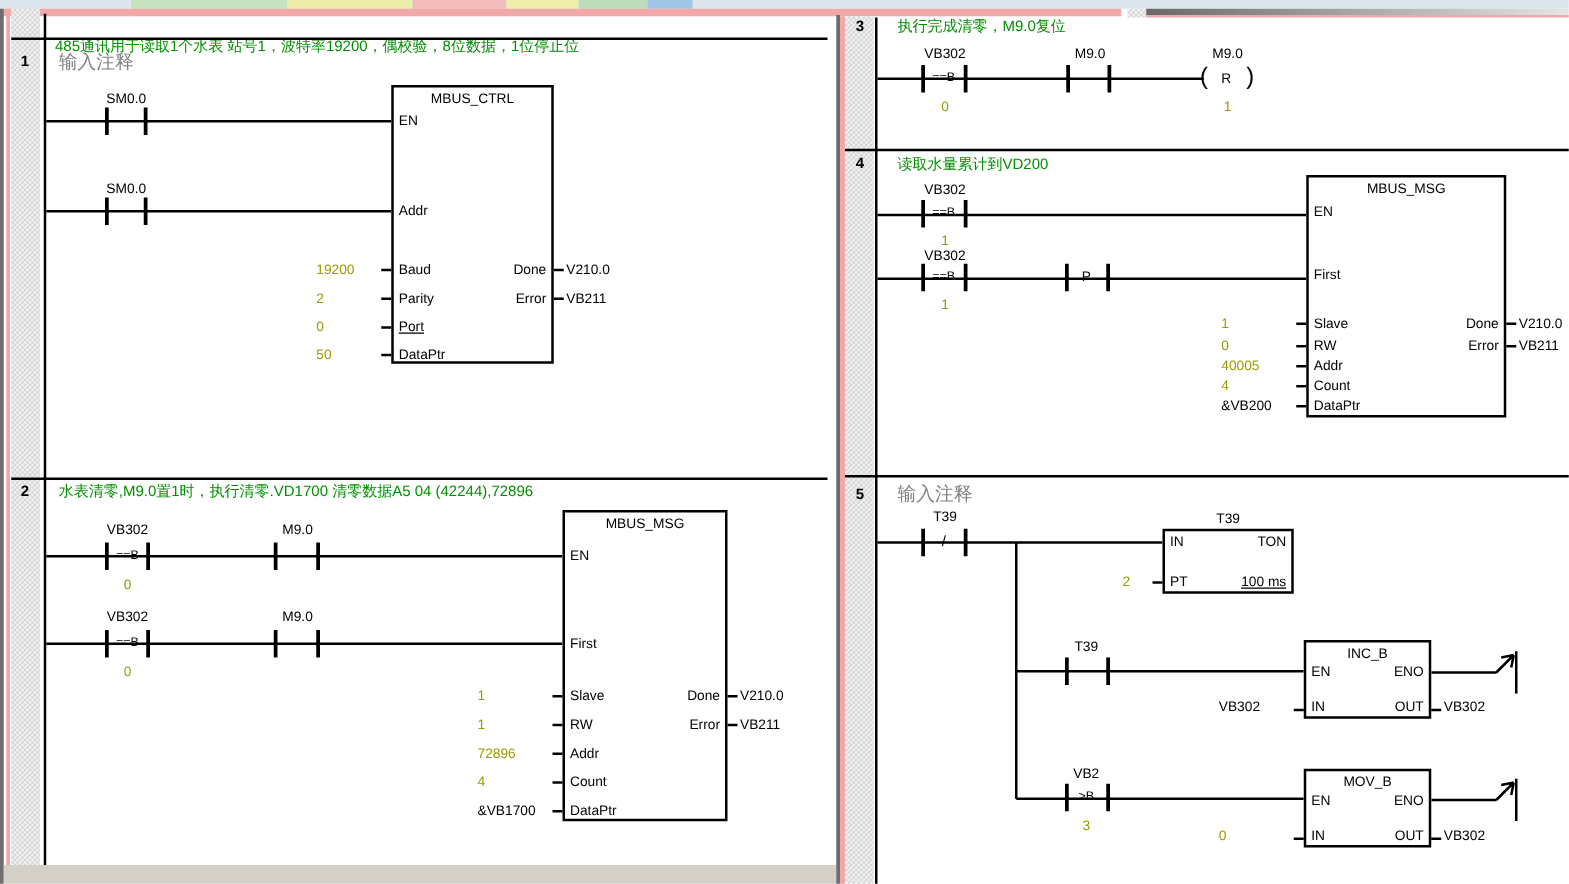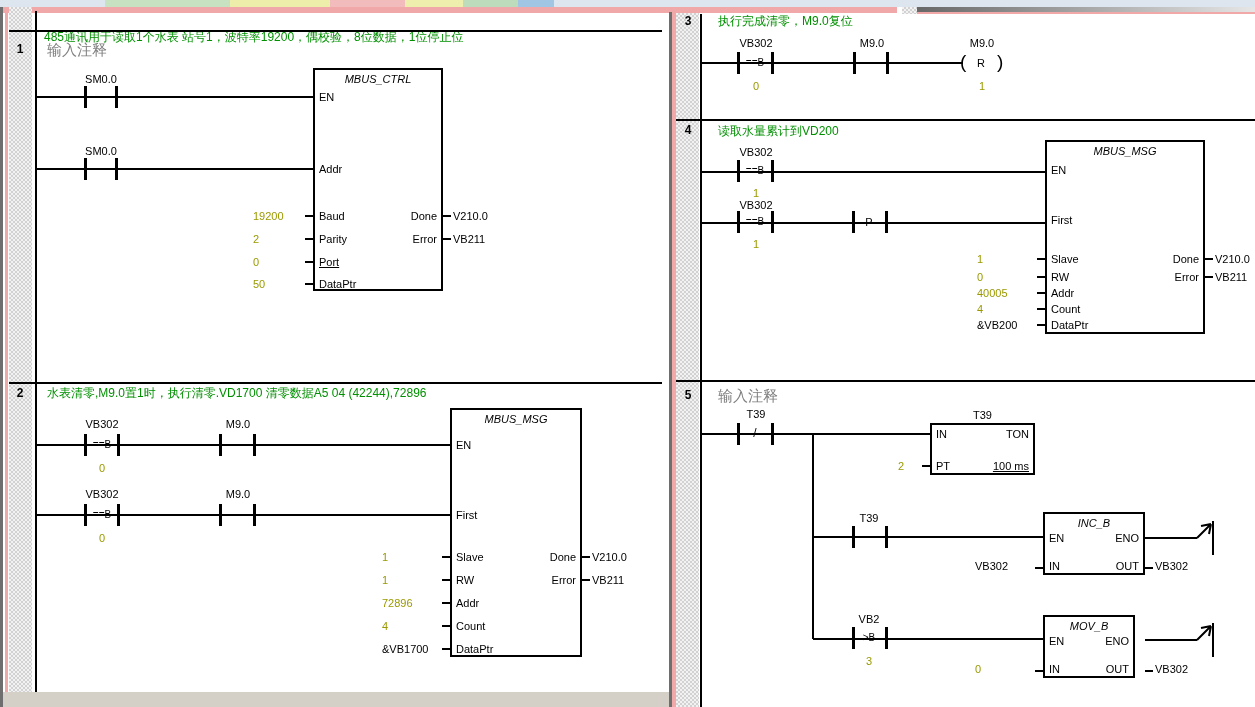--- a/index.html
+++ b/index.html
@@ -13,21 +13,21 @@
   .bar { position:absolute; width:3px; height:22px; background:#000; }
   .t  { position:absolute; font-size:11px; line-height:14px; white-space:nowrap; color:#000; }
   .tc { text-align:center; }
   .tr { }
   .sm { font-size:10px; }
   .grn { position:absolute; color:var(--grn); font-size:12px; line-height:15px; white-space:nowrap; }
   .gry { position:absolute; color:var(--gry); font-size:15px; line-height:15px; white-space:nowrap; }
   .olv { color:var(--olv); }
   .num { position:absolute; font-size:12px; font-weight:bold; line-height:14px; text-align:center; color:#000; }
   .box { position:absolute; border:2px solid #000; background:#fff; }
-  .bt { position:absolute; left:0; right:0; top:2px; text-align:center; font-size:11px; line-height:14px; white-space:nowrap;font-style:italic; }
+  .bt { position:absolute; left:0; right:0; top:2px; text-align:center; font-size:11px; line-height:14px; white-space:nowrap; }
   .pl { position:absolute; left:4px; font-size:11px; line-height:14px; white-space:nowrap; }
   .pr { position:absolute; right:4px; font-size:11px; line-height:14px; white-space:nowrap; }
   .paren { position:absolute; font-size:19px; line-height:22px; color:#000; }
   .hatch { position:absolute; background-color:#f2f2f2;
     background-image:
       linear-gradient(45deg,#d2d2d2 25%,transparent 25%,transparent 75%,#d2d2d2 75%),
       linear-gradient(45deg,#d2d2d2 25%,transparent 25%,transparent 75%,#d2d2d2 75%);
     background-size:4px 4px; background-position:0 0,2px 2px; }
   .pinkline { position:absolute; background:var(--pink); }
 </style>
@@ -250,21 +250,21 @@
   <svg style="position:absolute;left:1145px;top:519px;" width="70" height="36" viewBox="0 0 70 36">
     <path d="M0 19 H52 M52 19 L66 5 M66 5 l-10 2 M66 5 l-2 10 M68 2 V36" stroke="#000" stroke-width="2" fill="none"></path>
   </svg>
 
   <div class="hl" style="left:813px;top:638px;width:230px;"></div>
   <div class="t tc" style="left:847px;top:612px;width:44px;">VB2</div>
   <div class="bar" style="left:852px;top:627px;"></div>
   <div class="bar" style="left:885px;top:627px;"></div>
   <div class="t tc sm" style="left:854px;top:631px;width:30px;">&gt;B</div>
   <div class="t tc olv" style="left:847px;top:654px;width:44px;">3</div>
-  <div class="box" style="left:1043px;top:615px;width:92px;height:63px;">
+  <div class="box" style="left:1043px;top:615px;width:102px;height:63px;">
     <div class="bt">MOV_B</div>
     <div class="pl" style="top:17px;">EN</div>
     <div class="pr" style="top:17px;">ENO</div>
     <div class="pl" style="top:45px;">IN</div>
     <div class="pr" style="top:45px;">OUT</div>
   </div>
   <div class="hl" style="left:1035px;top:670px;width:8px;"></div>
   <div class="t tr olv" style="left:975px;top:662px;width:58px;">0</div>
   <div class="hl" style="left:1145px;top:670px;width:8px;"></div>
   <div class="t" style="left:1155px;top:662px;">VB302</div>

